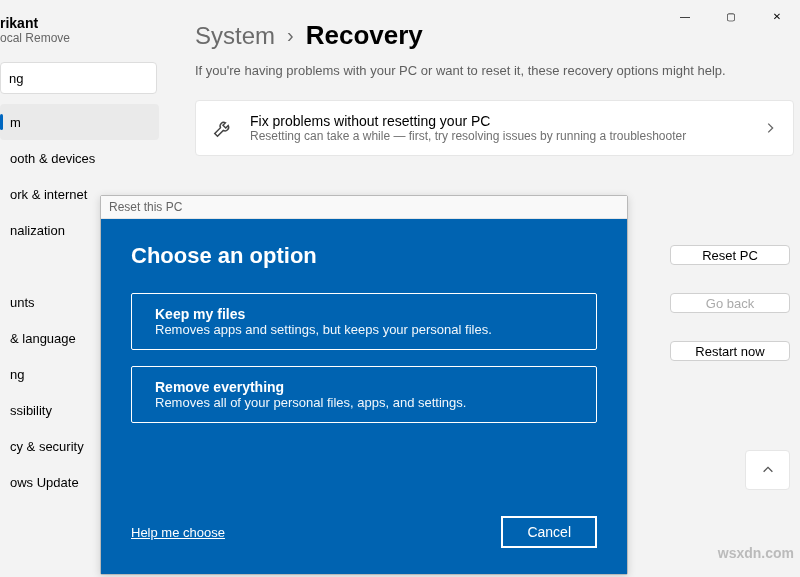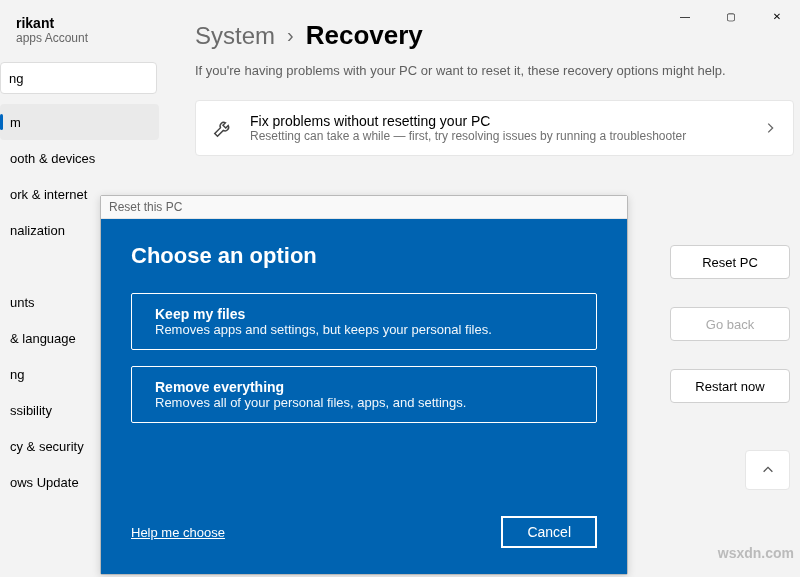--- a/index.html
+++ b/index.html
@@ -2,21 +2,21 @@
 <html><head>
   <meta charset="utf-8">
   <style>
     * { box-sizing: border-box; margin: 0; padding: 0; font-family: "Segoe UI", sans-serif; }
     body { width: 800px; height: 577px; background: #f3f3f3; overflow: hidden; position: relative; }
     
     .window-controls { position: absolute; top: 0; right: 0; height: 32px; display: flex; align-items: center; gap: 0; }
     .wc { width: 46px; height: 32px; display: flex; align-items: center; justify-content: center; color: #000; font-size: 10px; }
     
     .sidebar { position: absolute; left: 0; top: 15px; width: 165px; height: 562px; }
-    .profile { padding: 0 0 5px 16px; }
+    .profile { padding: 0 0 5px 0; }
     .profile-name { font-size: 14px; font-weight: 600; color: #000; }
     .profile-sub { font-size: 12px; color: #666; }
     
     .search-row { display: flex; align-items: center; height: 32px; background: #fff; border: 1px solid #ddd; border-radius: 4px; margin: 12px 8px 10px 0; padding: 0 8px; }
     .search-input { border: none; outline: none; flex: 1; font-size: 13px; background: transparent; }
     .search-icon { width: 14px; height: 14px; }
     
     .nav { display: flex; flex-direction: column; }
     .nav-item { height: 36px; display: flex; align-items: center; padding: 0 8px 0 10px; font-size: 13px; color: #000; border-radius: 4px; margin-right: 6px; cursor: pointer; }
     .nav-item.selected { background: #eaeaea; position: relative; }
@@ -30,21 +30,21 @@
     .page-desc { font-size: 13px; color: #5f5f5f; margin-bottom: 22px; }
     
     .card { background: #fff; border: 1px solid #e6e6e6; border-radius: 4px; display: flex; align-items: center; padding: 12px 16px; margin-bottom: 10px; position: relative; }
     .card-icon { width: 22px; height: 22px; margin-right: 16px; color: #444; flex-shrink: 0; }
     .card-body { flex: 1; }
     .card-title { font-size: 14px; color: #000; }
     .card-sub { font-size: 12px; color: #707070; }
     .card-chevron { width: 14px; height: 14px; color: #666; }
     
     .right-actions { position: absolute; right: 10px; top: 245px; width: 120px; display: flex; flex-direction: column; gap: 28px; }
-    .action-btn { height: 34px; background: #fff; border: 1px solid #d0d0d0; border-radius: 4px; font-size: 13px; color: #000; cursor: pointer; display: flex; align-items: center; justify-content: center; }
+    .action-btn { height: 20px; background: #fff; border: 1px solid #d0d0d0; border-radius: 4px; font-size: 13px; color: #000; cursor: pointer; display: flex; align-items: center; justify-content: center; }
     .action-btn.disabled { color: #aaa; cursor: default; }
     
     .expand-card { position: absolute; right: 10px; top: 450px; width: 45px; height: 40px; background: #fff; border: 1px solid #e6e6e6; border-radius: 4px; display: flex; align-items: center; justify-content: center; }
     
     
     .dialog-frame { position: absolute; left: 100px; top: 195px; width: 528px; background: #fff; border: 1px solid #b9b9b9; border-radius: 2px; box-shadow: 0 2px 8px rgba(0,0,0,0.15); }
     .dialog-title { font-size: 12px; color: #666; padding: 4px 8px; border-bottom: 1px solid #e5e5e5; background: #f9f9f9; }
     .dialog-body { background: #0063b1; color: #fff; padding: 24px 30px 26px 30px; height: 355px; position: relative; }
     .dialog-heading { font-size: 22px; font-weight: 700; margin-bottom: 24px; }
     .option { border: 1px solid #fff; border-radius: 2px; padding: 12px 23px; margin-bottom: 16px; cursor: pointer; }
@@ -61,21 +61,21 @@
 
 <div class="window-controls">
   <div class="wc">—</div>
   <div class="wc">▢</div>
   <div class="wc">✕</div>
 </div>
 
 <div class="sidebar">
   <div class="profile">
     <div class="profile-name">rikant</div>
-    <div class="profile-sub">apps Account</div>
+    <div class="profile-sub">ocal Remove</div>
   </div>
   <div class="search-row">
     <input class="search-input" value="ng" style="">
     <svg class="search-icon" viewBox="0 0 16 16" fill="none" stroke="#555" stroke-width="1.4">
         <circle cx="7" cy="7" r="5"></circle>
         <line x1="11" y1="11" x2="15" y2="15"></line>
       </svg>
   </div>
   <div class="nav">
     <div class="nav-item selected">m</div>

